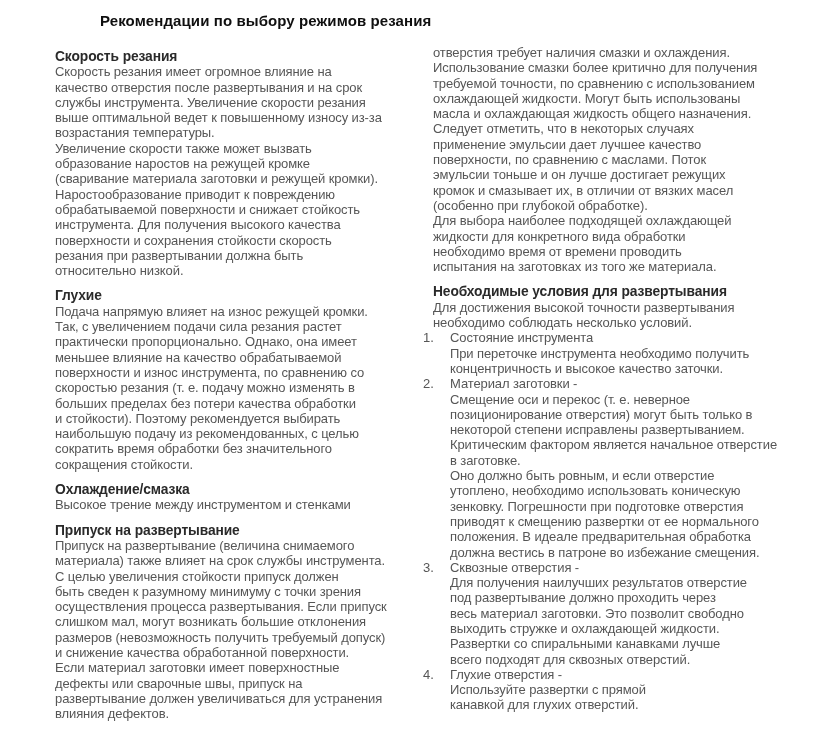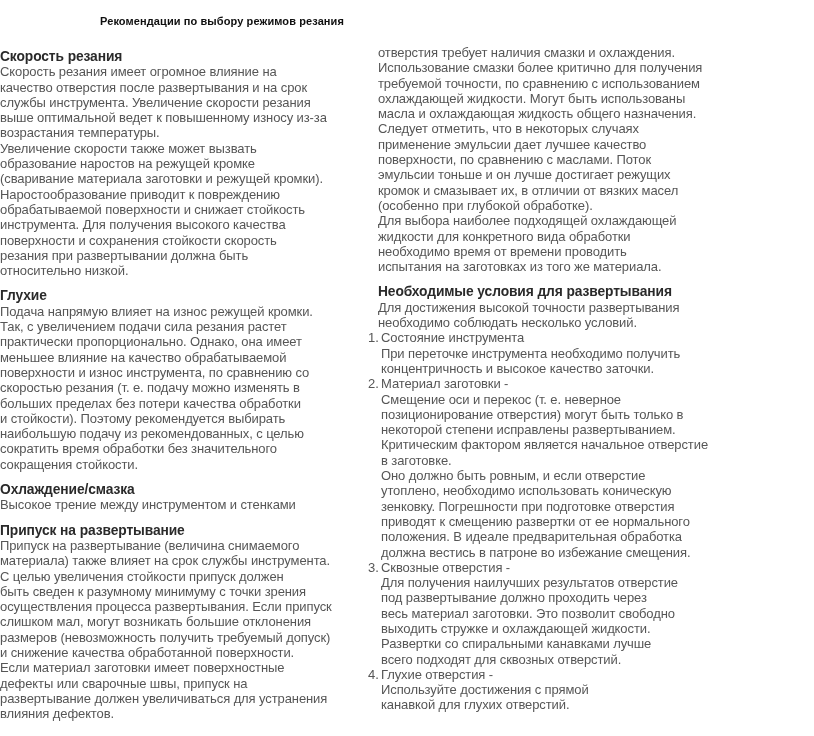--- a/index.html
+++ b/index.html
@@ -15,38 +15,39 @@
     -webkit-font-smoothing: antialiased;
   }
   .page {
     position: relative;
     width: 814px;
     height: 736px;
     background: #ffffff;
   }
   .title {
     margin: 12px 0 0 100px;
-    font-size: 11px;
+    font-size: 15px;
     line-height: 18px;
     font-weight: bold;
     color: #0f0f0f;
     letter-spacing: 0.1px;
   }
   .columns {
     display: flex;
     margin-top: 14px;
     align-items: flex-start;
   }
   .col {
     font-size: 13px;
     line-height: 15.3px;
     color: #565656;
     letter-spacing: -0.1px;
   }
   .col.left {
+    margin-left: 55px;
     width: 372px;
   }
   .col.right {
     margin-left: 6px;
     width: 370px;
   }
   .sec h2 {
     margin: 10px 0 0 0;
     font-size: 13.8px;
     line-height: 15.3px;
@@ -73,21 +74,21 @@
     position: relative;
     margin: 0;
   }
   .list-item .num {
     position: absolute;
     left: -10px;
     top: 0;
     color: #565656;
   }
   .list-item .item-text {
-    margin-left: 3px;
+    margin-left: 17px;
   }
 </style>
 </head>
 <body>
 
 <div class="page">
 
   <h1 class="title">Рекомендации по выбору режимов резания</h1>
 
   <div class="columns">
@@ -205,21 +206,21 @@
 под развертывание должно проходить через
 весь материал заготовки. Это позволит свободно
 выходить стружке и охлаждающей жидкости.
 Развертки со спиральными канавками лучше
 всего подходят для сквозных отверстий.</p>
           </div>
 
           <div class="list-item">
             <span class="num">4.</span>
             <p class="item-text">Глухие отверстия -
-Используйте достижения с прямой
+Используйте развертки с прямой
 канавкой для глухих отверстий.</p>
           </div>
 
         </div>
       </section>
 
     </div>
 
   </div>
 </div>

